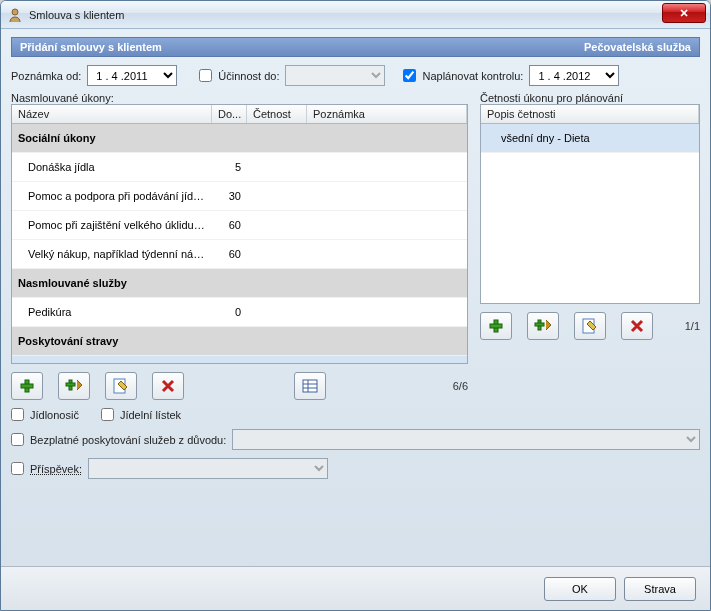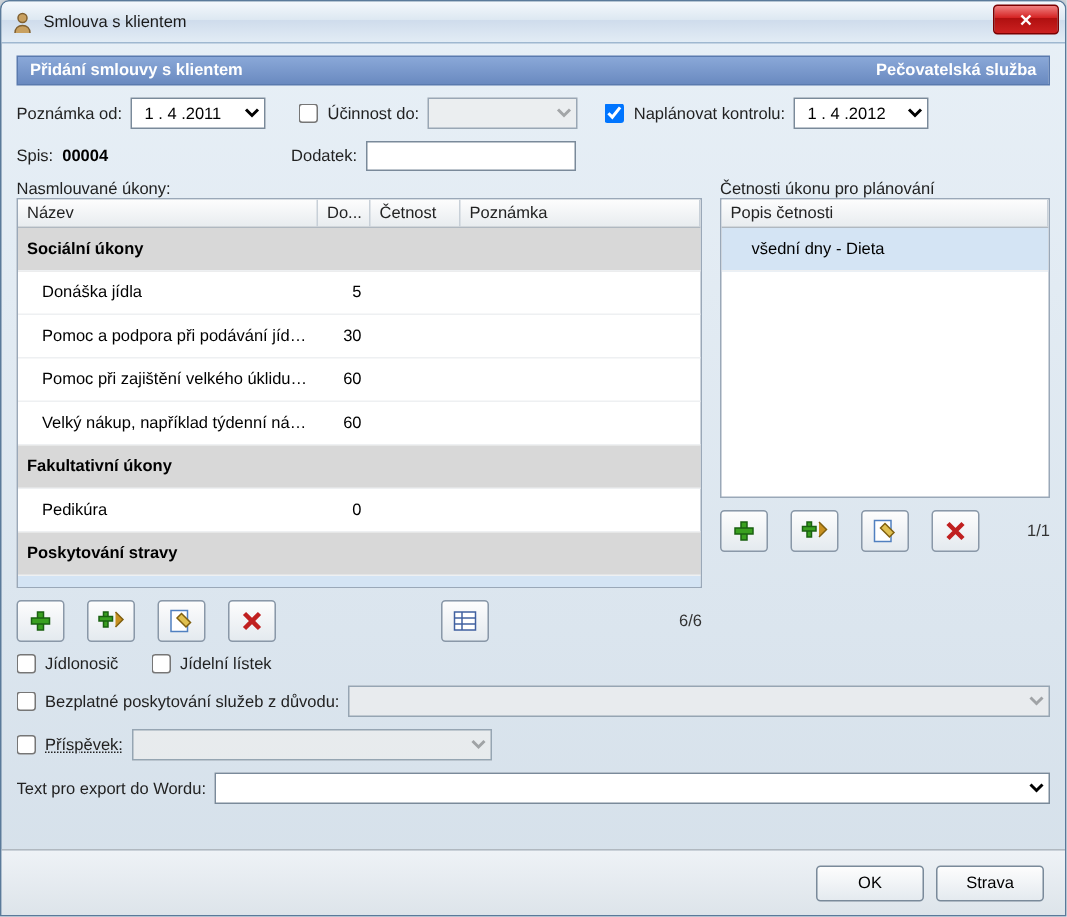--- a/index.html
+++ b/index.html
@@ -141,27 +141,20 @@
         <option></option>
       </select>
       <span style="width:6px"></span>
       <input type="checkbox" checked="" style="">
       <span class="label">Naplánovat kontrolu:</span>
       <select class="combo" style="width:90px">
         <option>1 . 4 .2012</option>
       </select>
     </div>
 
-    <div class="row">
-      <span class="label">Spis:</span>
-      <span class="spis">00004</span>
-      <span style="width:110px"></span>
-      <span class="label">Dodatek:</span>
-      <input type="text" class="txt" style="width: 140px;" value="">
-    </div>
 
     <div class="main-cols">
       <div class="col-left">
         <span class="label">Nasmlouvané úkony:</span>
         <div class="grid">
           <div class="grid-header">
             <div class="gh gh-name">Název</div>
             <div class="gh gh-do">Do...</div>
             <div class="gh gh-cet">Četnost</div>
             <div class="gh gh-poz">Poznámka</div>
@@ -188,21 +181,21 @@
                 <div class="gc gc-cet"></div>
                 <div class="gc gc-poz"></div>
               </div>
               <div class="grow indent">
                 <div class="gc gc-name">Velký nákup, například týdenní nákup</div>
                 <div class="gc gc-do">60</div>
                 <div class="gc gc-cet"></div>
                 <div class="gc gc-poz"></div>
               </div>
               <div class="grow group">
-                <div class="gc gc-name">Fakultativní úkony</div>
+                <div class="gc gc-name">Nasmlouvané služby</div>
               </div>
               <div class="grow indent">
                 <div class="gc gc-name">Pedikúra</div>
                 <div class="gc gc-do">0</div>
                 <div class="gc gc-cet"></div>
                 <div class="gc gc-poz"></div>
               </div>
               <div class="grow group">
                 <div class="gc gc-name">Poskytování stravy</div>
               </div>
@@ -308,25 +301,19 @@
         <option></option>
       </select>
     </div>
     <div class="row">
       <input type="checkbox" style="">
       <span class="label" style="text-decoration:underline dotted">Příspěvek:</span>
       <select class="combo disabled" style="width:240px" disabled="">
         <option></option>
       </select>
     </div>
-    <div class="row">
-      <span class="label">Text pro export do Wordu:</span>
-      <select class="combo" style="flex:1">
-        <option></option>
-      </select>
-    </div>
   </div>
 
   <div class="footer">
     <button class="btn">OK</button>
     <button class="btn">Strava</button>
   </div>
 </div>
 
 </body></html>

